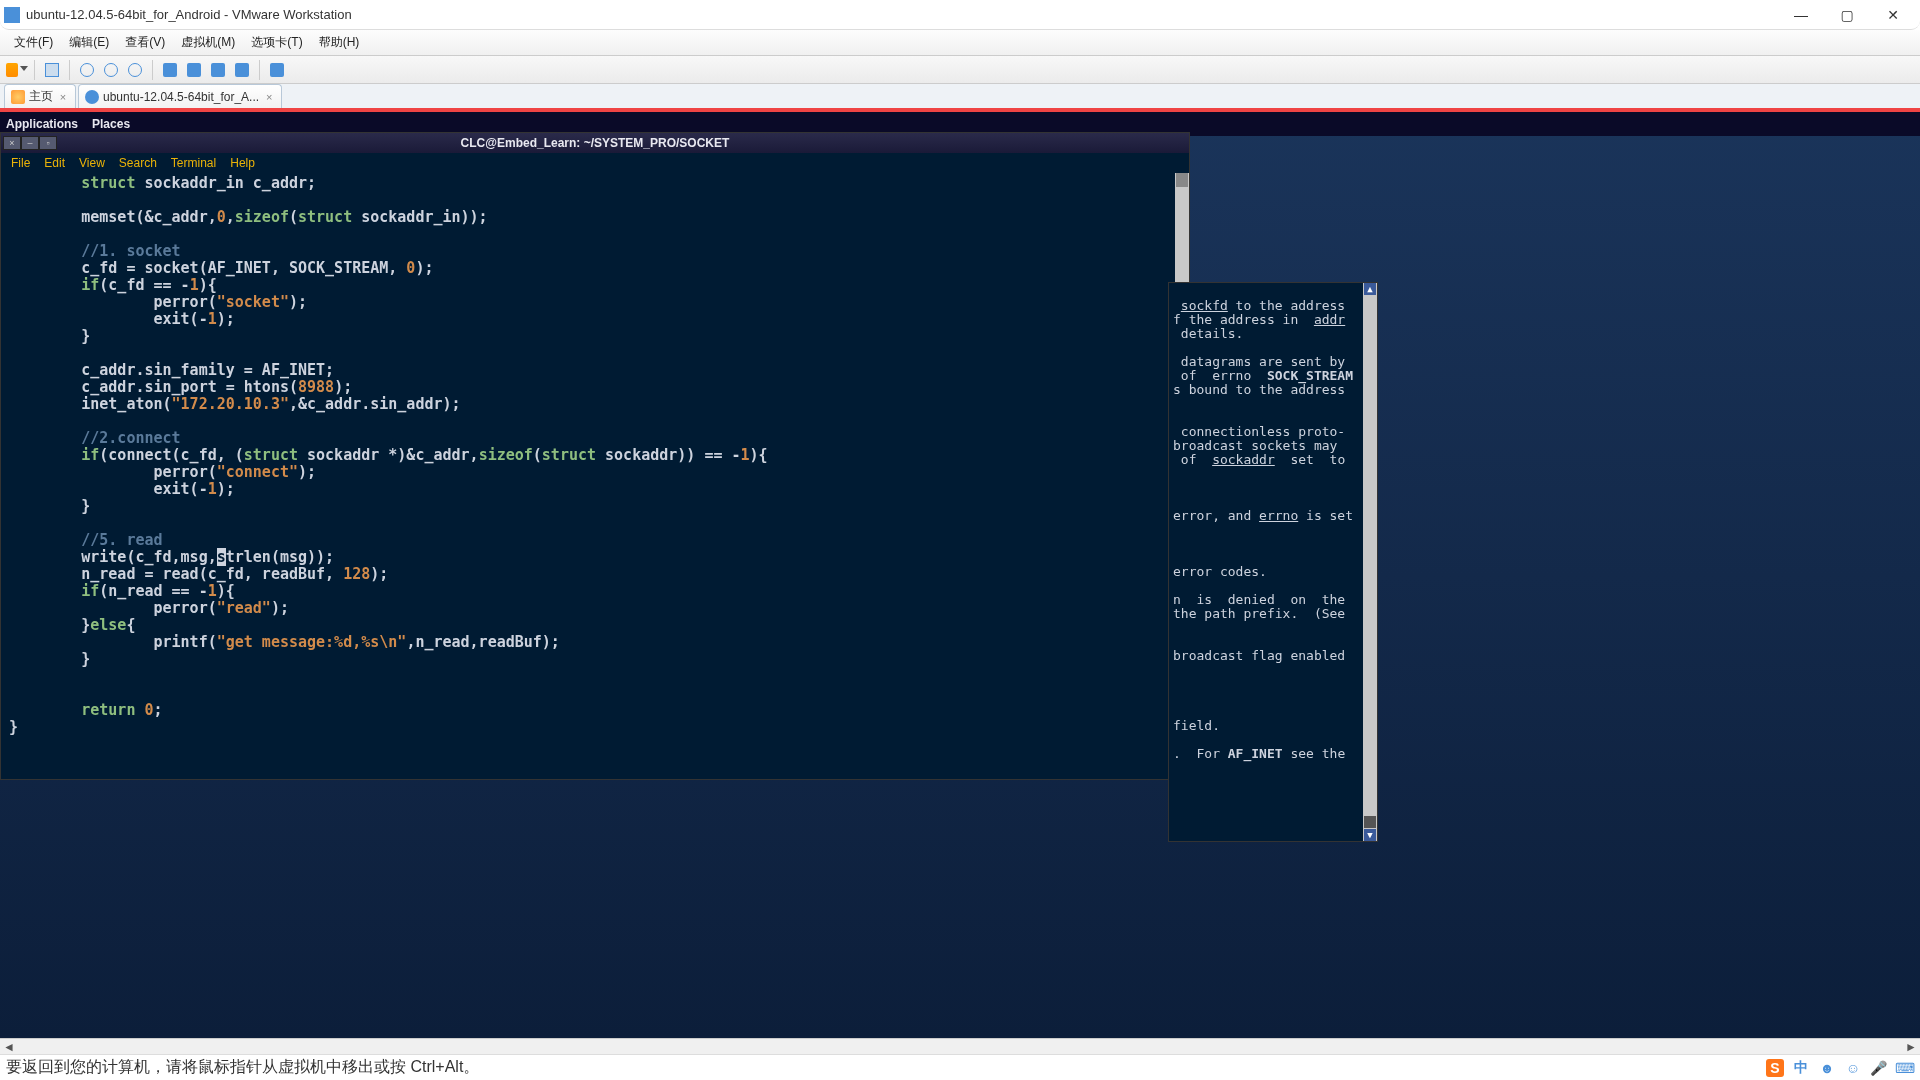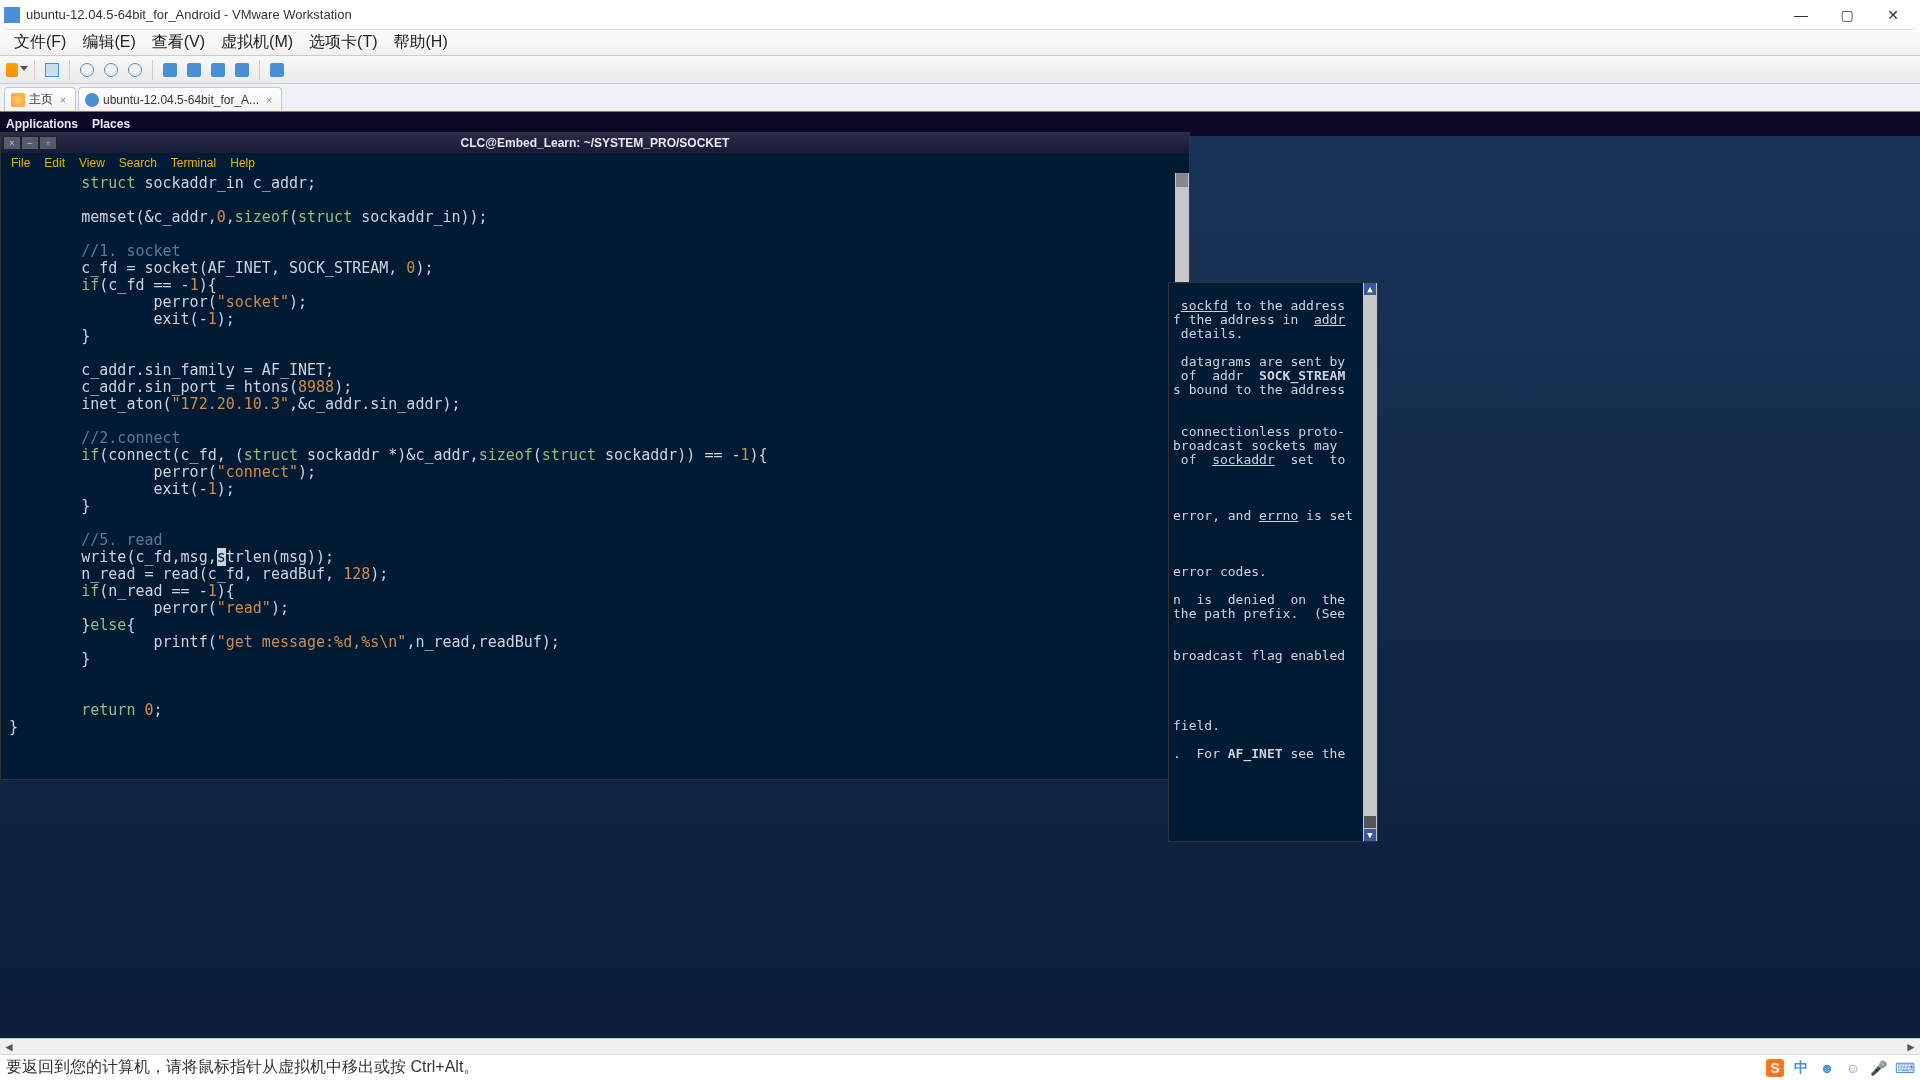--- a/index.html
+++ b/index.html
@@ -7,35 +7,35 @@
 
 
 .titlebar { height: 30px; background: #fff; border-bottom: 1px solid #ddd; display: flex; align-items: center; padding: 0 4px; border-radius: 9px; }
 .titlebar .app-icon { width: 16px; height: 16px; background: #4a90d9; margin-right: 6px; }
 .titlebar .title-text { flex: 1; font-size: 13px; color: #333; }
 .win-controls { display: flex; gap: 0; }
 .win-controls .wc { width: 46px; height: 30px; display: flex; align-items: center; justify-content: center; font-size: 14px; color: #333; cursor: pointer; }
 
 
 .menubar { height: 26px; background: linear-gradient(#fdfdfd,#f0f0f0); border-bottom: 1px solid #ccc; display: flex; align-items: center; padding: 0 6px; }
-.menubar .mitem { padding: 3px 8px; font-size: 16px; color: #222; cursor: pointer; }
+.menubar .mitem { padding: 3px 8px; font-size: 12px; color: #222; cursor: pointer; }
 
 
 .toolbar { height: 28px; background: linear-gradient(#f8f8f8,#ebebeb); border-bottom: 1px solid #ccc; display: flex; align-items: center; padding: 0 6px; gap: 2px; }
 .tb-btn { width: 22px; height: 22px; display: flex; align-items: center; justify-content: center; cursor: pointer; border-radius: 2px; }
 .tb-sep { width: 1px; height: 20px; background: #ccc; margin: 0 4px; }
 .tb-icon { width: 14px; height: 14px; }
 .ico-power { background: linear-gradient(#ffa500,#ff8c00); border-radius:2px; }
 .ico-dd { width:8px;height:8px;border-left:4px solid transparent;border-right:4px solid transparent;border-top:5px solid #555; margin-left:2px;}
 .ico-box { border:1px solid #4a90d9; background:#cde; }
 .ico-circ { border:1px solid #4a90d9; border-radius:50%; }
 .ico-sq { background:#4a90d9; border-radius:2px;}
 
 
-.tabrow { height: 28px; background: #eef2f6; border-bottom: 1px solid #ef4444; display: flex; align-items: flex-end; padding: 0 4px; }
+.tabrow { height: 28px; background: #eef2f6; border-bottom: 4px solid #ef4444; display: flex; align-items: flex-end; padding: 0 4px; }
 .tab { height: 24px; background: linear-gradient(#fff,#f2f2f2); border: 1px solid #b8c8d8; border-bottom: none; border-radius: 4px 4px 0 0; display: flex; align-items: center; padding: 0 6px; margin-right: 2px; gap: 4px; font-size: 12px; color: #333; }
 .tab.home-tab { }
 .tab .tab-close { width: 12px; height: 12px; font-size: 11px; color: #888; cursor: pointer; display:flex;align-items:center;justify-content:center;}
 .tab .tab-icon { width:14px;height:14px; }
 .tab .tab-icon.home { background: radial-gradient(#ffcc66,#ff9933); border-radius:2px;}
 .tab .tab-icon.vm { background:#4a90d9; border-radius:50%;}
 
 
 .vm-region { position: absolute; left: 0; top: 112px; right: 0; bottom: 42px; background: linear-gradient(#1a345a, #0c1e3a); overflow: hidden; }
 
@@ -45,21 +45,21 @@
 
 
 .term-window { position: absolute; left: 0; top: 20px; width: 1190px; height: 648px; background: #001b33; border: 1px solid #333; }
 .term-titlebar { height: 20px; background: linear-gradient(#2a2a4a,#1a1a38); display: flex; align-items: center; position: relative; }
 .term-win-ctrl { display: flex; gap: 0; margin-left: 2px;}
 .term-win-ctrl .twc { width: 18px; height: 14px; background: #555a70; border: 1px solid #222; font-size: 9px; color: #ccc; display: flex; align-items: center; justify-content: center;}
 .term-title { position: absolute; left: 50%; transform: translateX(-50%); color: #e8e8f0; font-size: 12px; font-weight: bold; }
 .term-menu { height: 20px; background: #001b33; display: flex; align-items: center; padding: 0 10px; gap: 14px; }
 .term-menu .tmitem { color: #eab308; font-size: 12px; cursor: pointer; }
 
-.term-body { position: absolute; left: 0; top: 40px; right: 14px; bottom: 20px; background: #001b33; font-family: "DejaVu Sans Mono","Consolas",monospace; font-size: 15px; line-height: 17px; padding: 2px 8px; color: #cdd3de; white-space: pre; overflow: hidden; }
+.term-body { position: absolute; left: 0; top: 40px; right: 14px; bottom: 20px; background: #001b33; font-family: "DejaVu Sans Mono","Consolas",monospace; font-size: 15px; line-height: 17px; padding: 2px 8px; color: #cdd3de; white-space: pre; overflow: hidden; font-weight: bold; }
 .term-scroll { position:absolute; right:0; top:40px; width:14px; bottom:20px; background:#c8c8c8; }
 .term-scroll .thumb { position:absolute; left:1px; right:1px; top:0; height:14px; background:#888; }
 .term-scroll .arrow { position:absolute; left:1px; right:1px; height:12px; background:#3a5a9a; font-size:9px; color:#fff; display:flex;align-items:center;justify-content:center;}
 .term-scroll .arrow.up{top:0;}
 .term-scroll .arrow.down{bottom:0;}
 
 .kw { color: #8fbf7f; }
 .num { color: #d28b4b; }
 .str { color: #d28b4b; }
 .cmt { color: #5a7a9a; }
@@ -231,21 +231,21 @@
       <div class="arrow down">▼</div>
     </div>
   </div>
 
   <div class="man-window"><div style="padding-right:14px;">
  <span class="man-u">sockfd</span><span> to the address</span>
 <span>f the address in  </span><span class="man-u">addr</span>
 <span> details.</span>
 
 <span> datagrams are sent by</span>
-<span> of  addr  </span><span class="man-b">SOCK_STREAM</span>
+<span> of  errno  </span><span class="man-b">SOCK_STREAM</span>
 <span>s bound to the address</span>
 
 
 <span> connectionless proto-</span>
 <span>broadcast sockets may</span>
 <span> of  </span><span class="man-u">sockaddr</span><span>  set  to</span>
 
 
 
 <span>error, and </span><span class="man-u">errno</span><span> is set</span>

